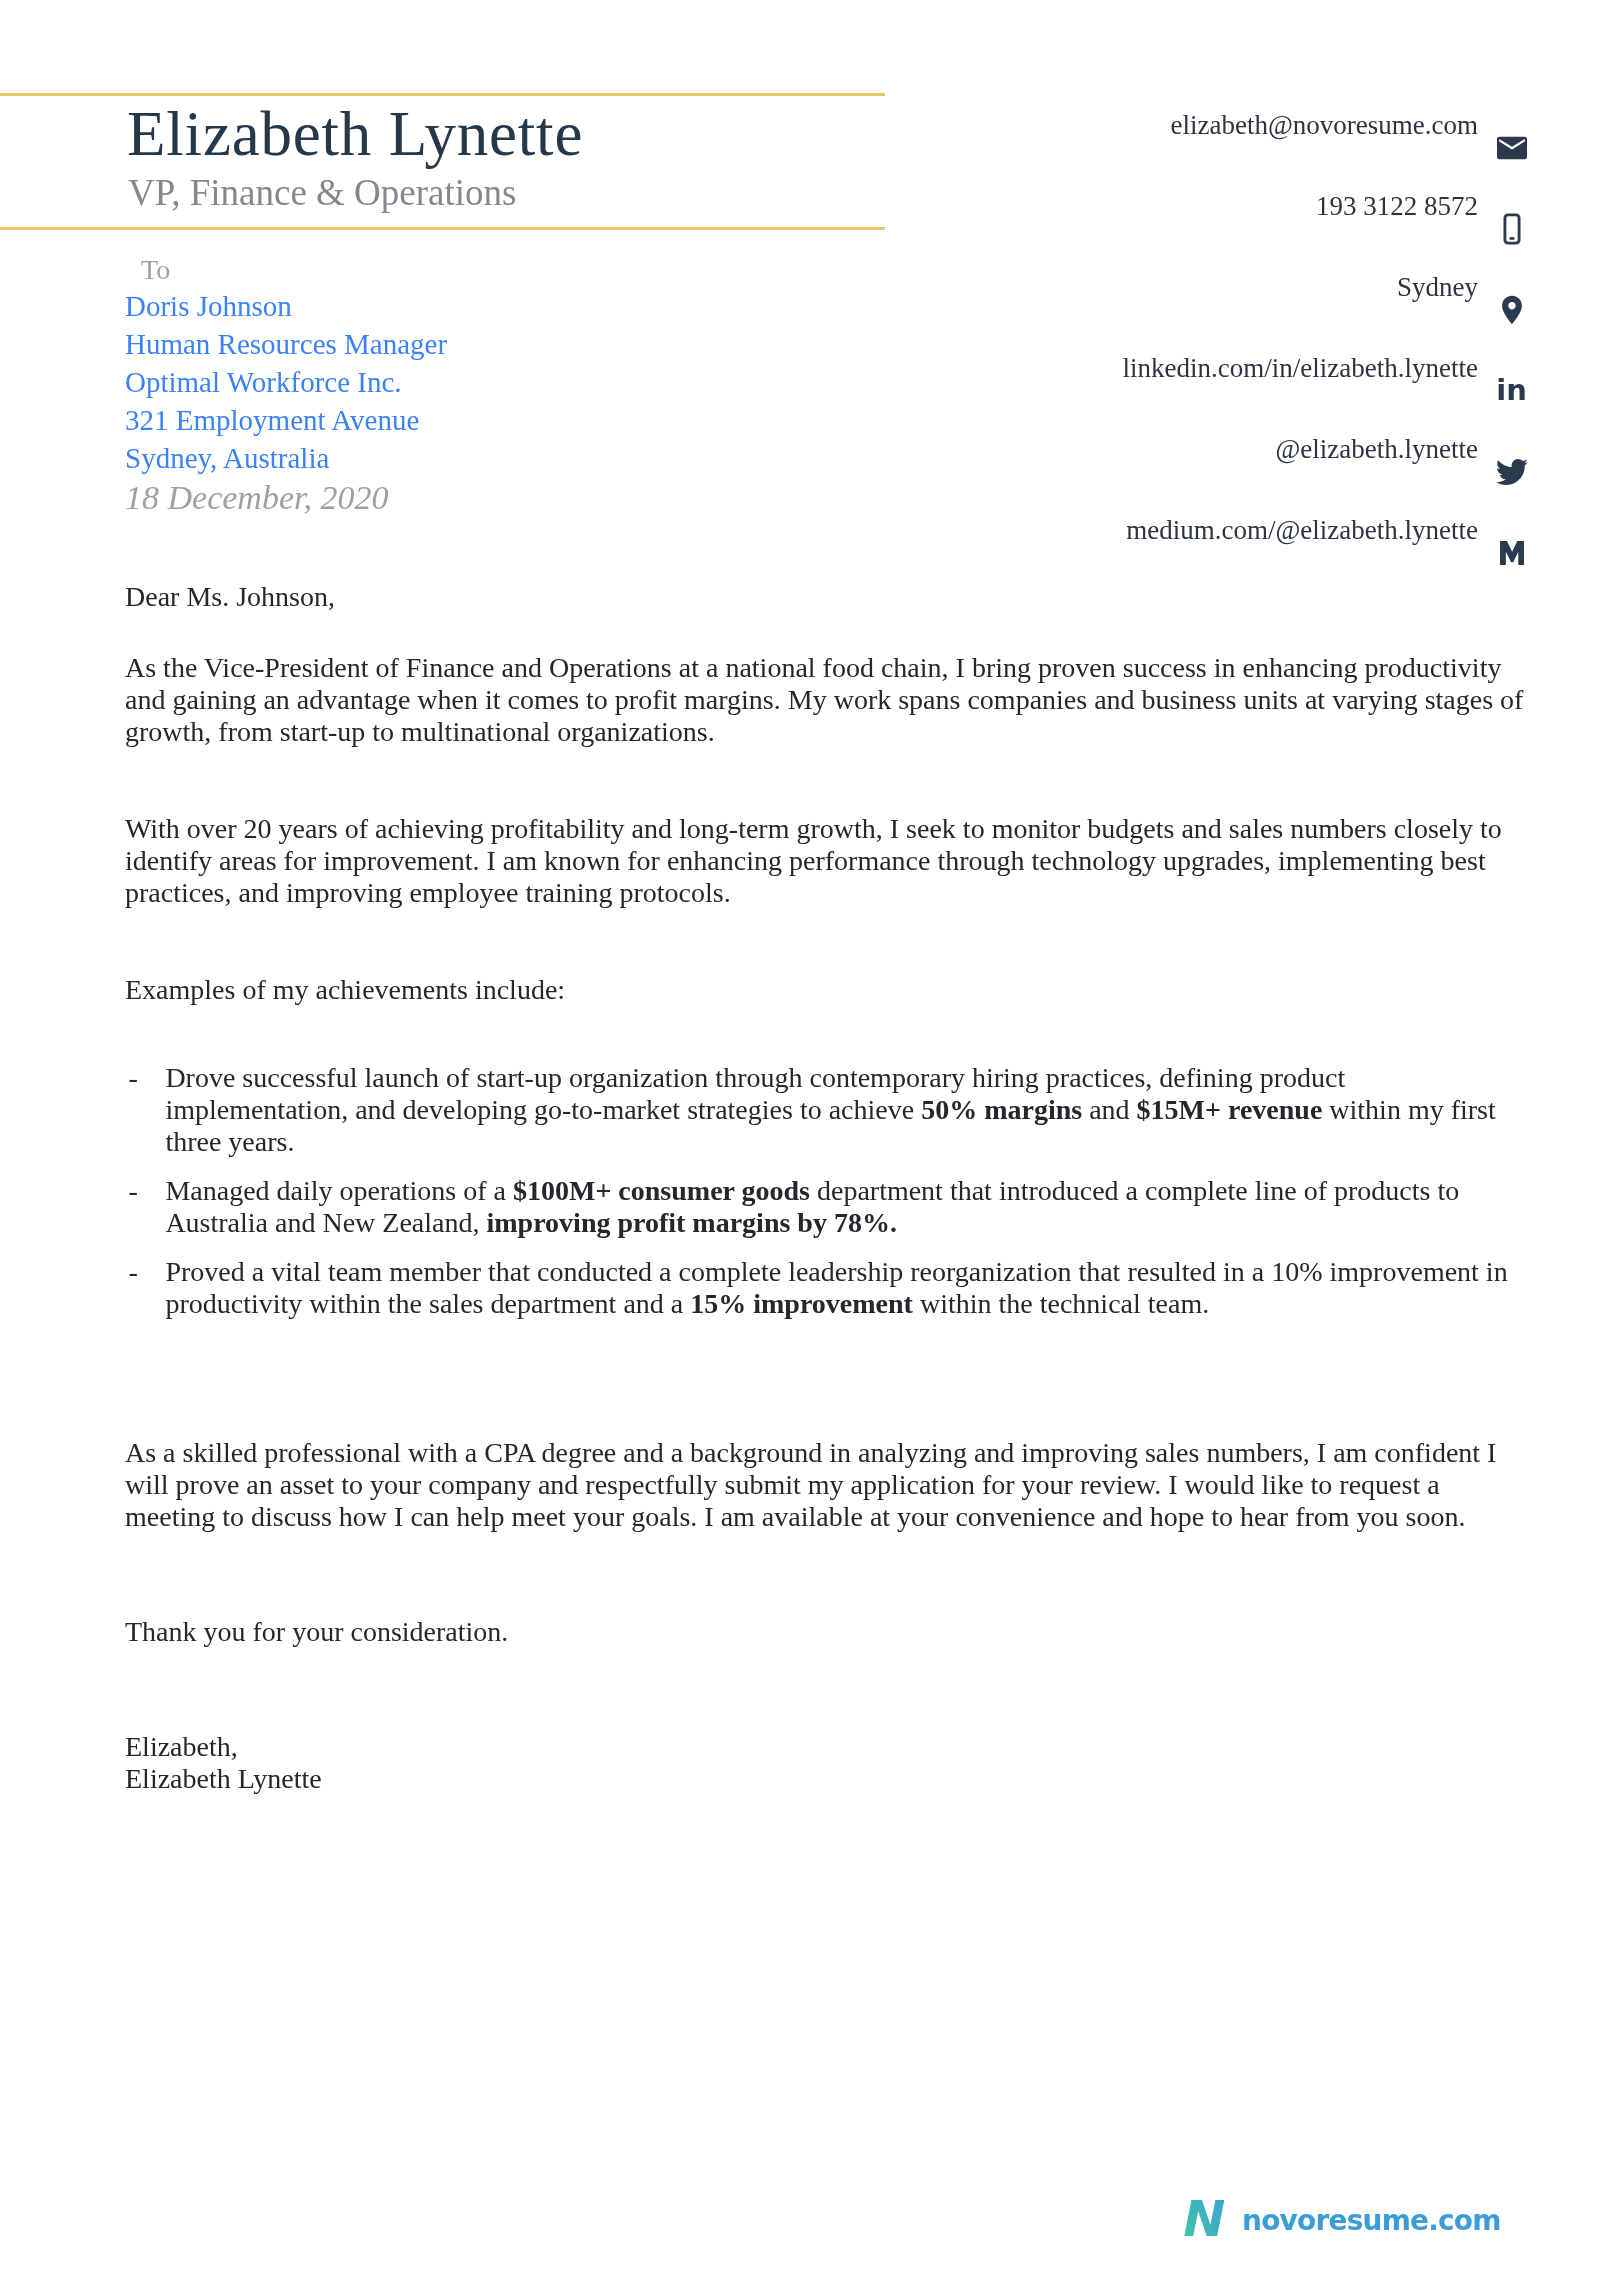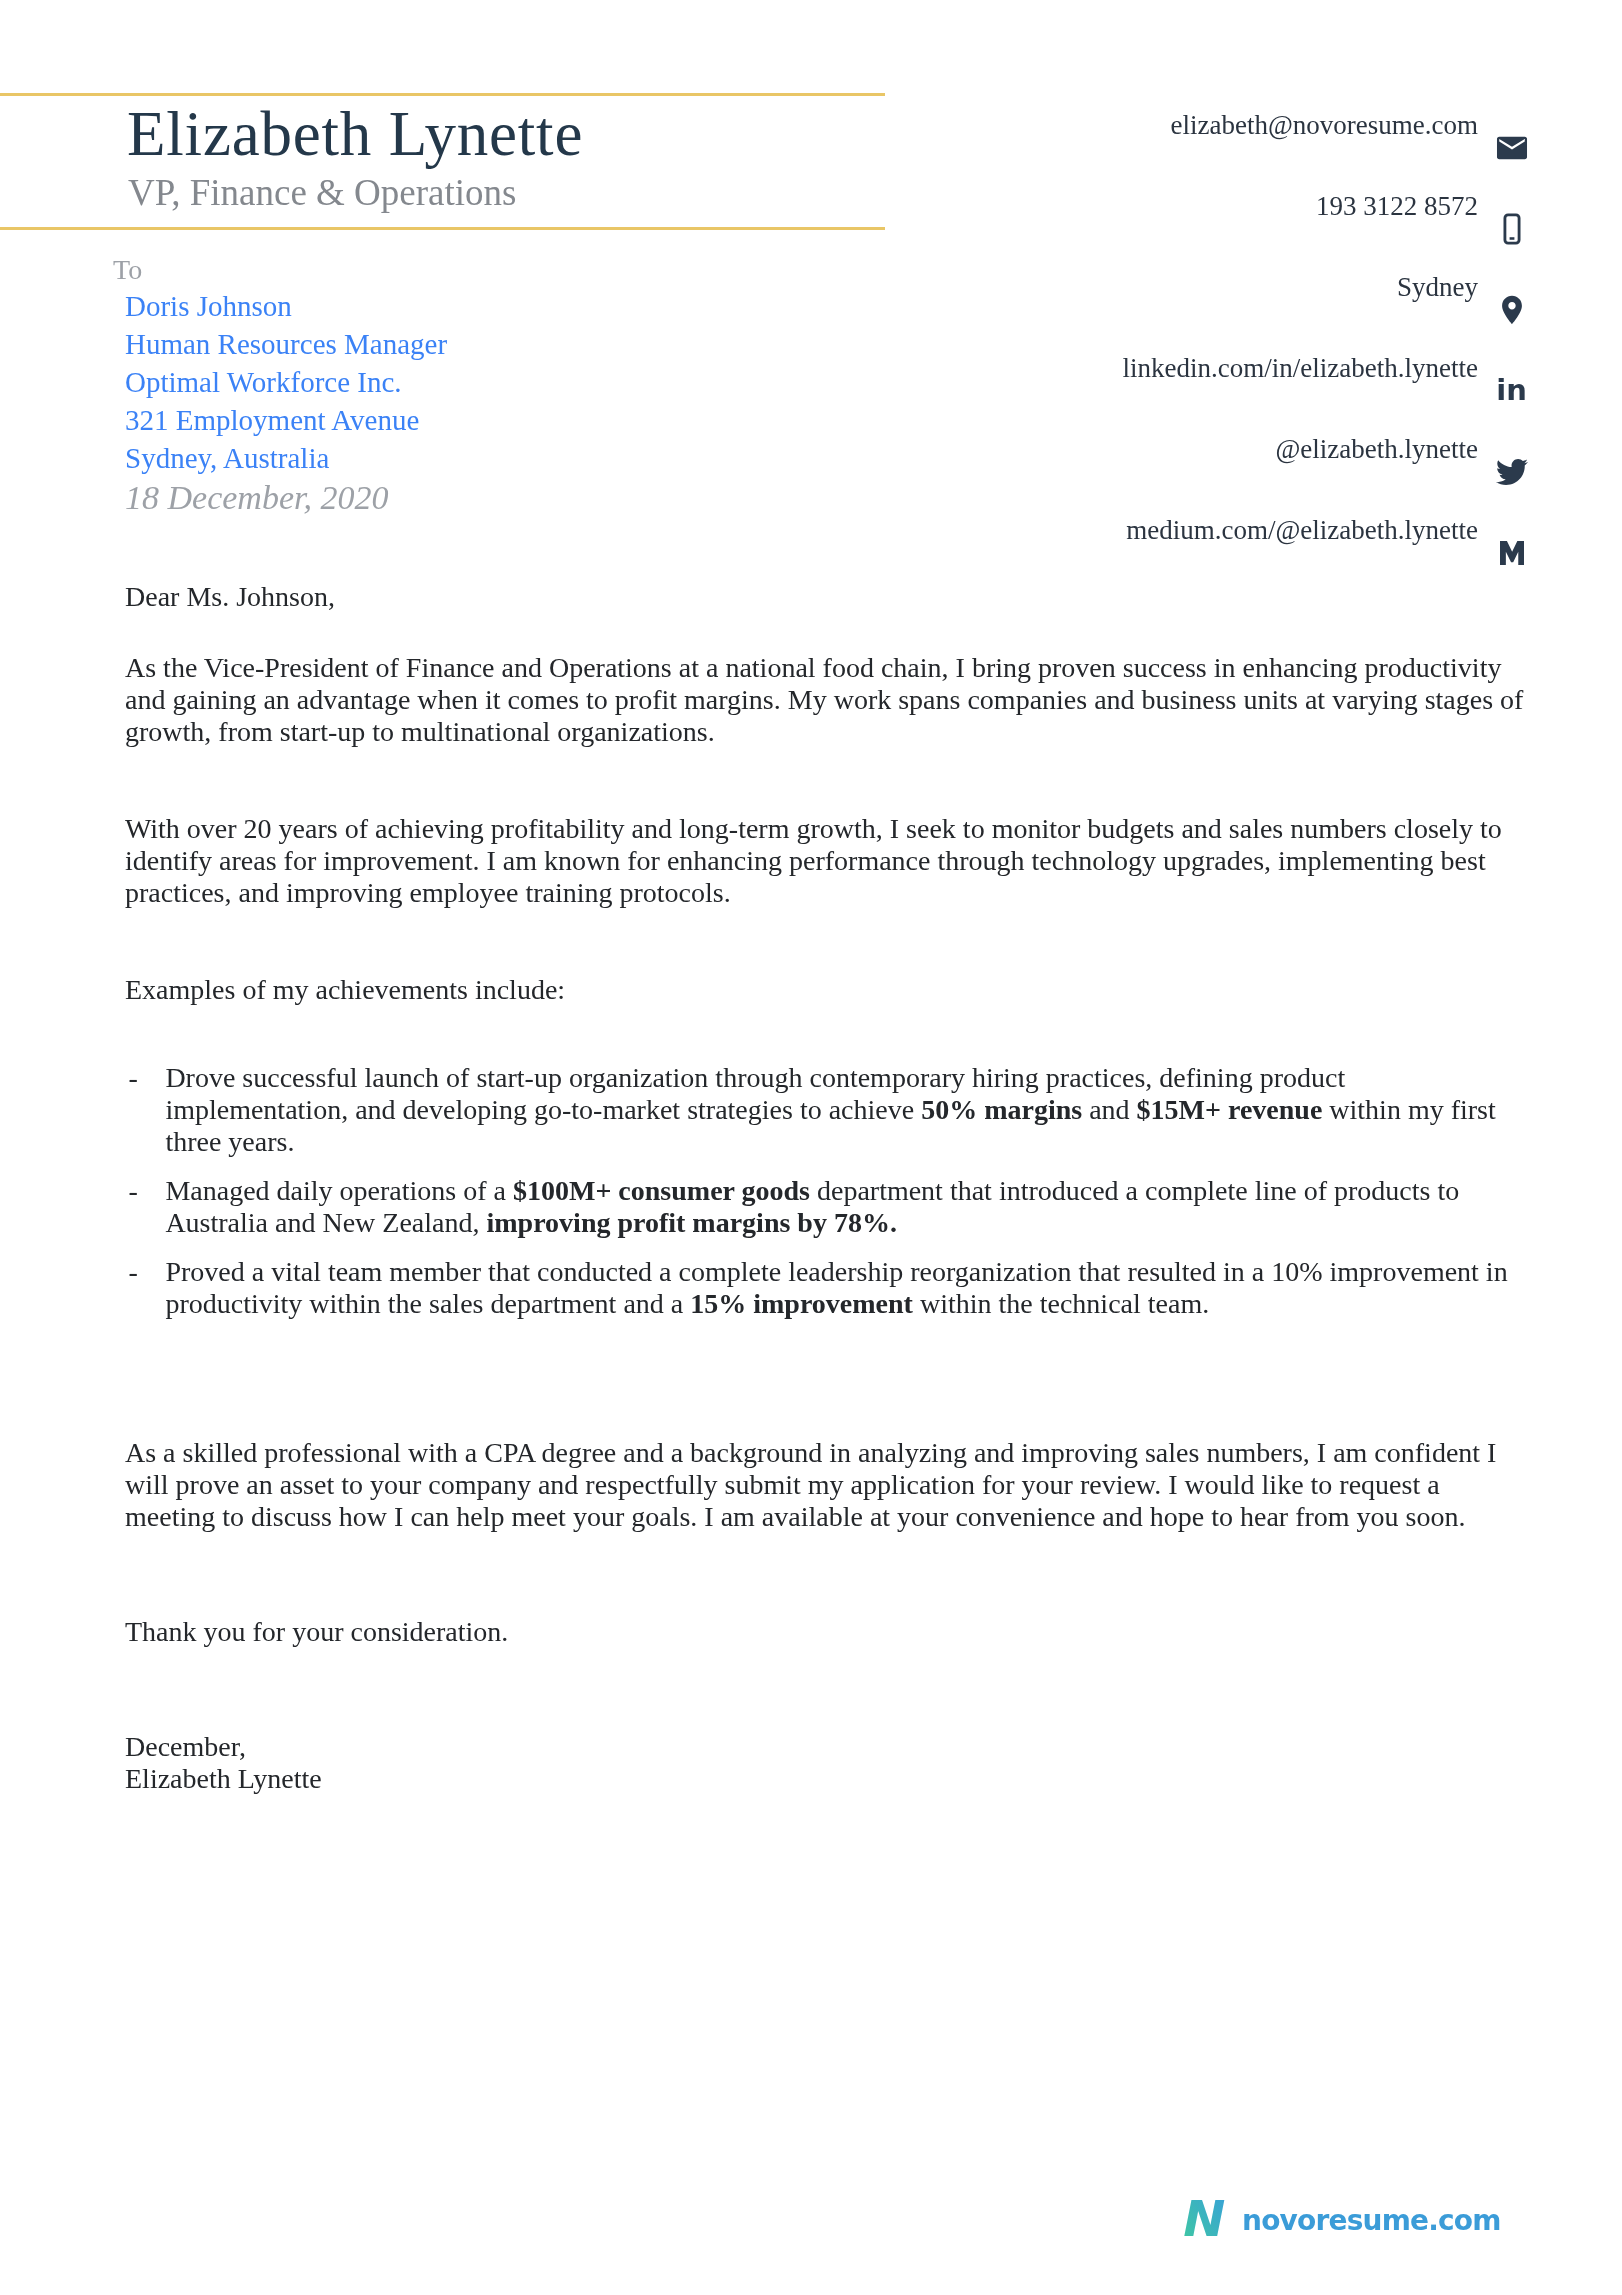--- a/index.html
+++ b/index.html
@@ -41,21 +41,21 @@
   }
   .contact-icon{
     width:37px;height:37px;display:flex;align-items:center;justify-content:center;margin-top:44px;
   }
   .li-in{
     font-family:"DejaVu Sans","Liberation Sans",sans-serif;
     font-weight:bold;font-size:29px;color:#2b3a4c;line-height:1;
   }
   
   .to-label{
-    position:absolute;left:113px;top:254px;
+    position:absolute;left:141px;top:254px;
     font-size:28px;color:#9da1a7;
   }
   .recipient{
     position:absolute;left:125px;top:287px;
     font-size:29px;line-height:38px;color:#3b82f6;
   }
   .date{
     position:absolute;left:125px;top:479px;
     font-size:34px;color:#9da1a7;font-style:italic;
   }
@@ -190,21 +190,21 @@
       <span class="dash">-</span>
       <span><span>Proved a vital team member that conducted a complete leadership reorganization that resulted in a 10% improvement in productivity within the sales department and a </span><span class="b">15% improvement</span><span> within the technical team.</span></span>
     </div>
   </div>
 
   <div class="body-text p3">As a skilled professional with a CPA degree and a background in analyzing and improving sales numbers, I am confident I will prove an asset to your company and respectfully submit my application for your review. I would like to request a meeting to discuss how I can help meet your goals. I am available at your convenience and hope to hear from you soon.</div>
 
   <div class="body-text thanks">Thank you for your consideration.</div>
 
   <div class="body-text signoff">
-    <div>December,</div>
+    <div>Elizabeth,</div>
     <div>Elizabeth Lynette</div>
   </div>
 
   <div class="footer-logo">
     <span>
       <svg width="49" height="52" viewBox="0 0 58 62">
         <defs>
           <linearGradient id="ng" x1="0" y1="1" x2="1" y2="0">
             <stop offset="0" stop-color="#3fc9a0"></stop>
             <stop offset="1" stop-color="#38a0da"></stop>

